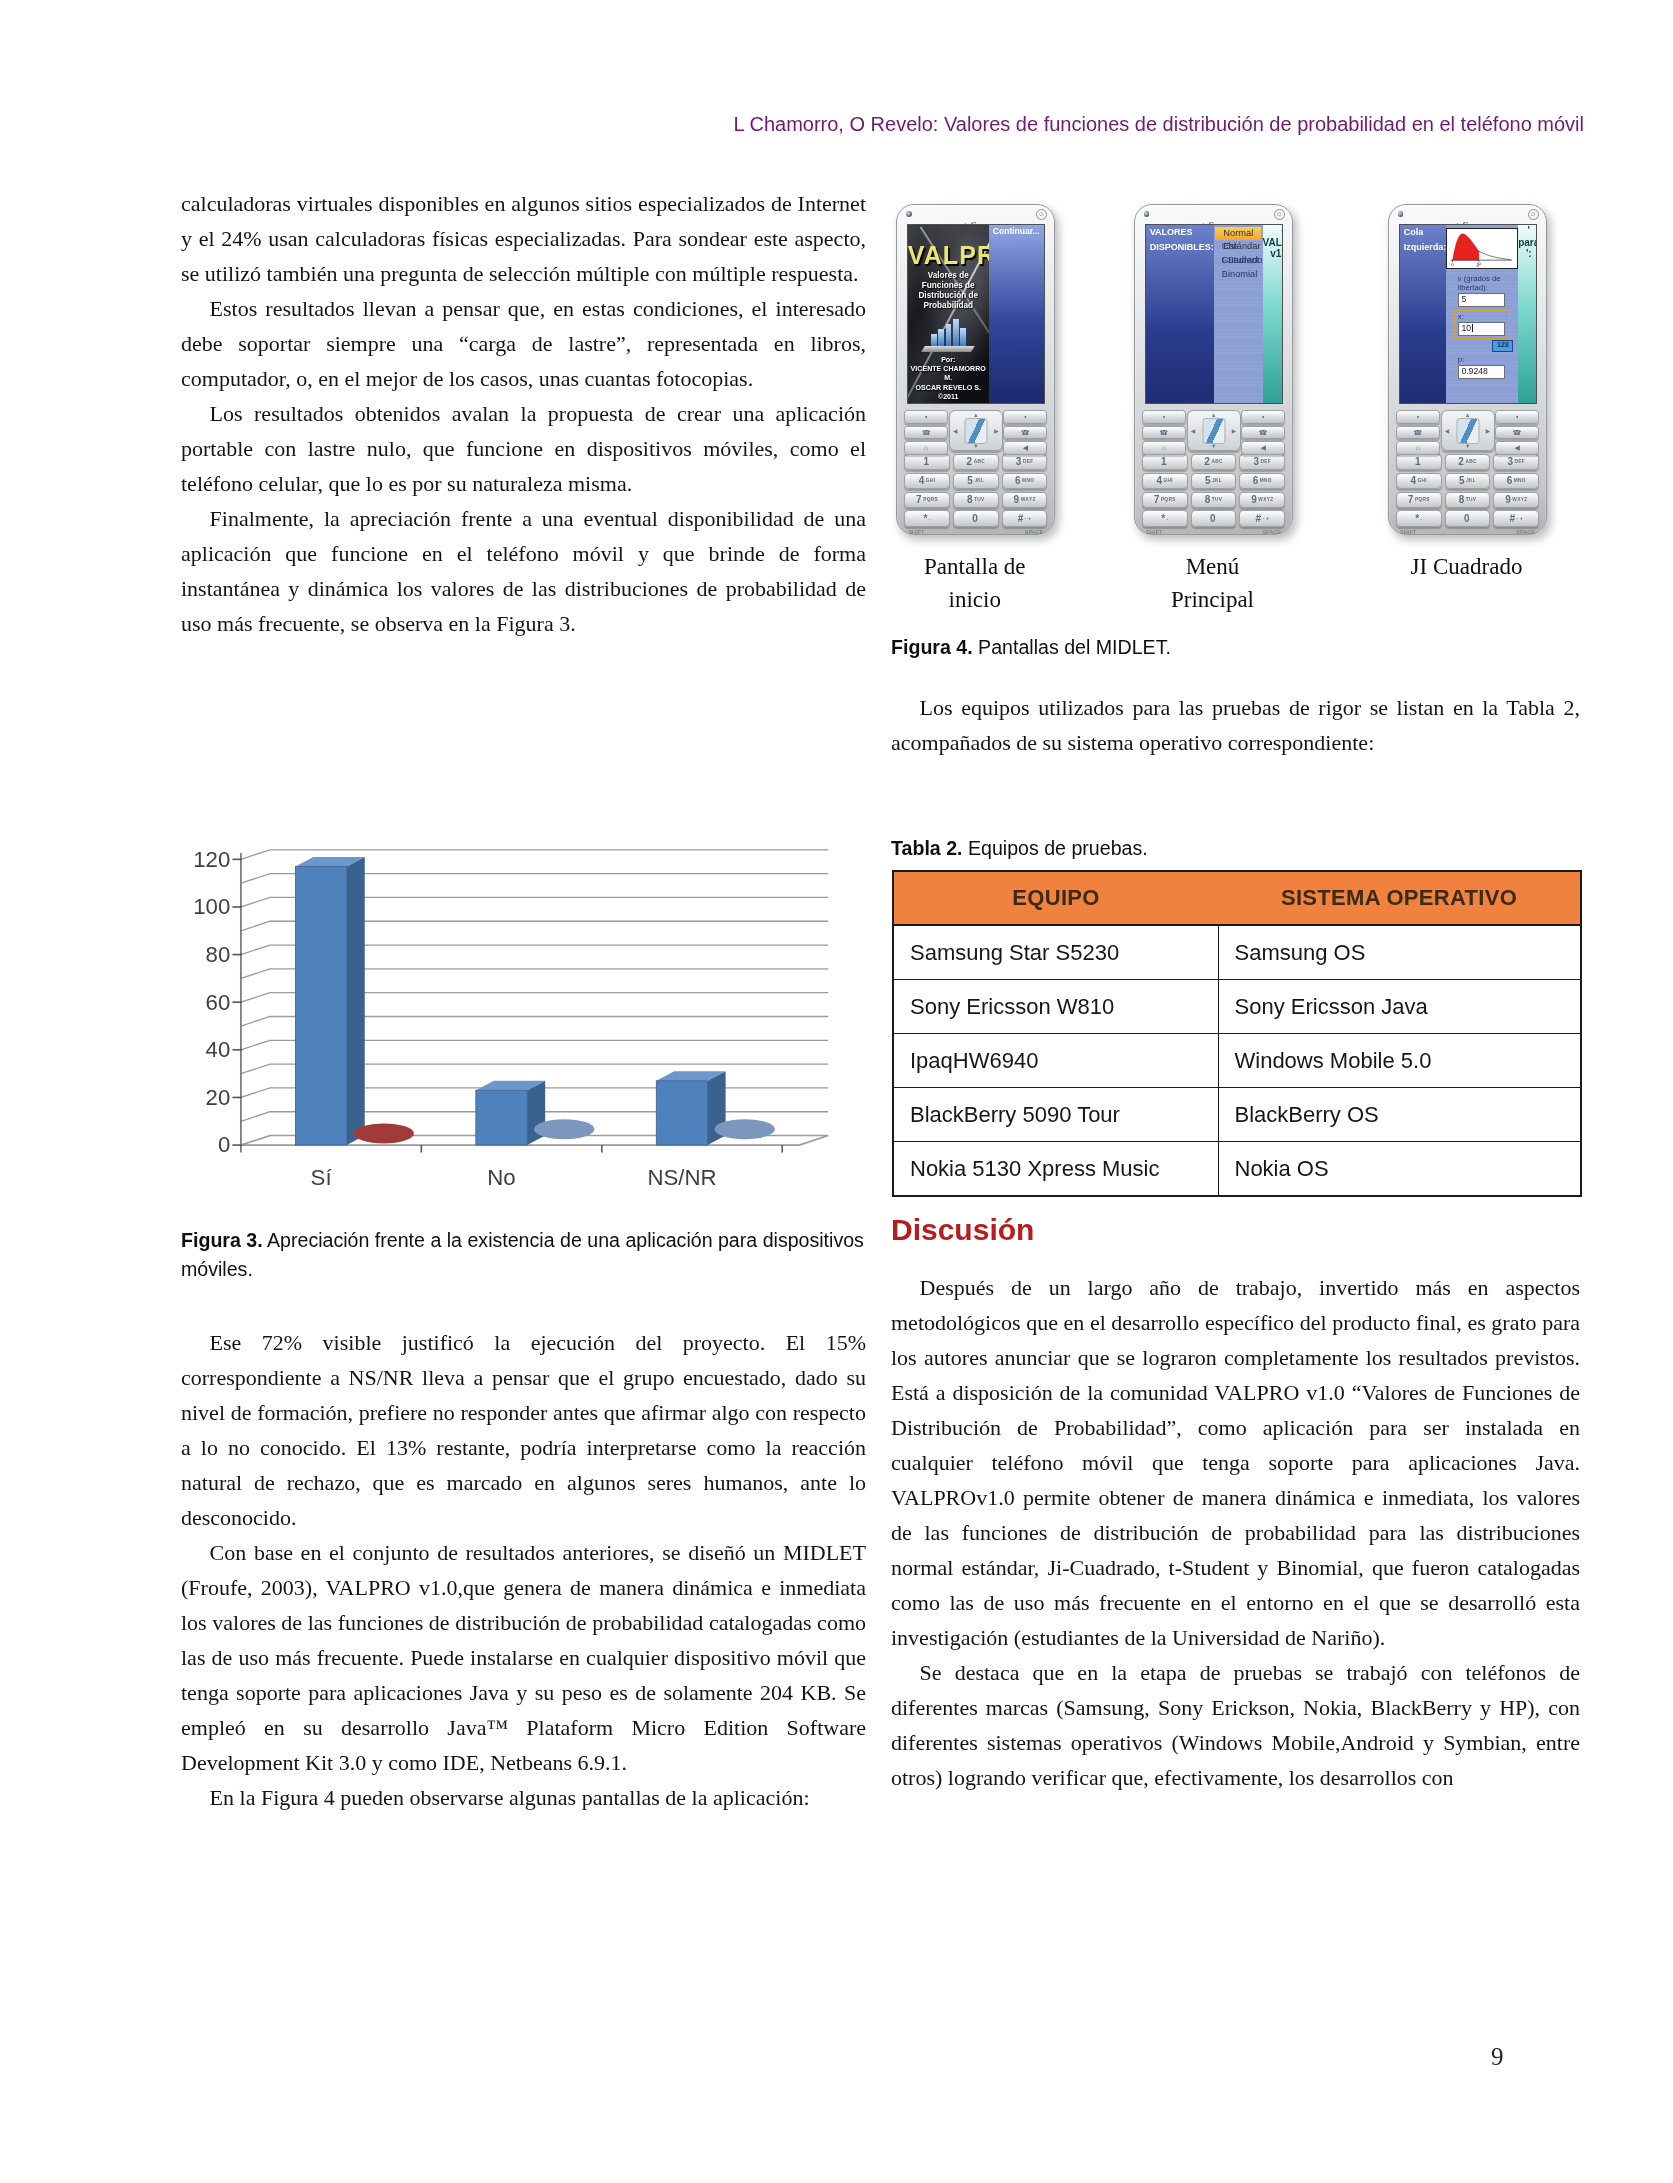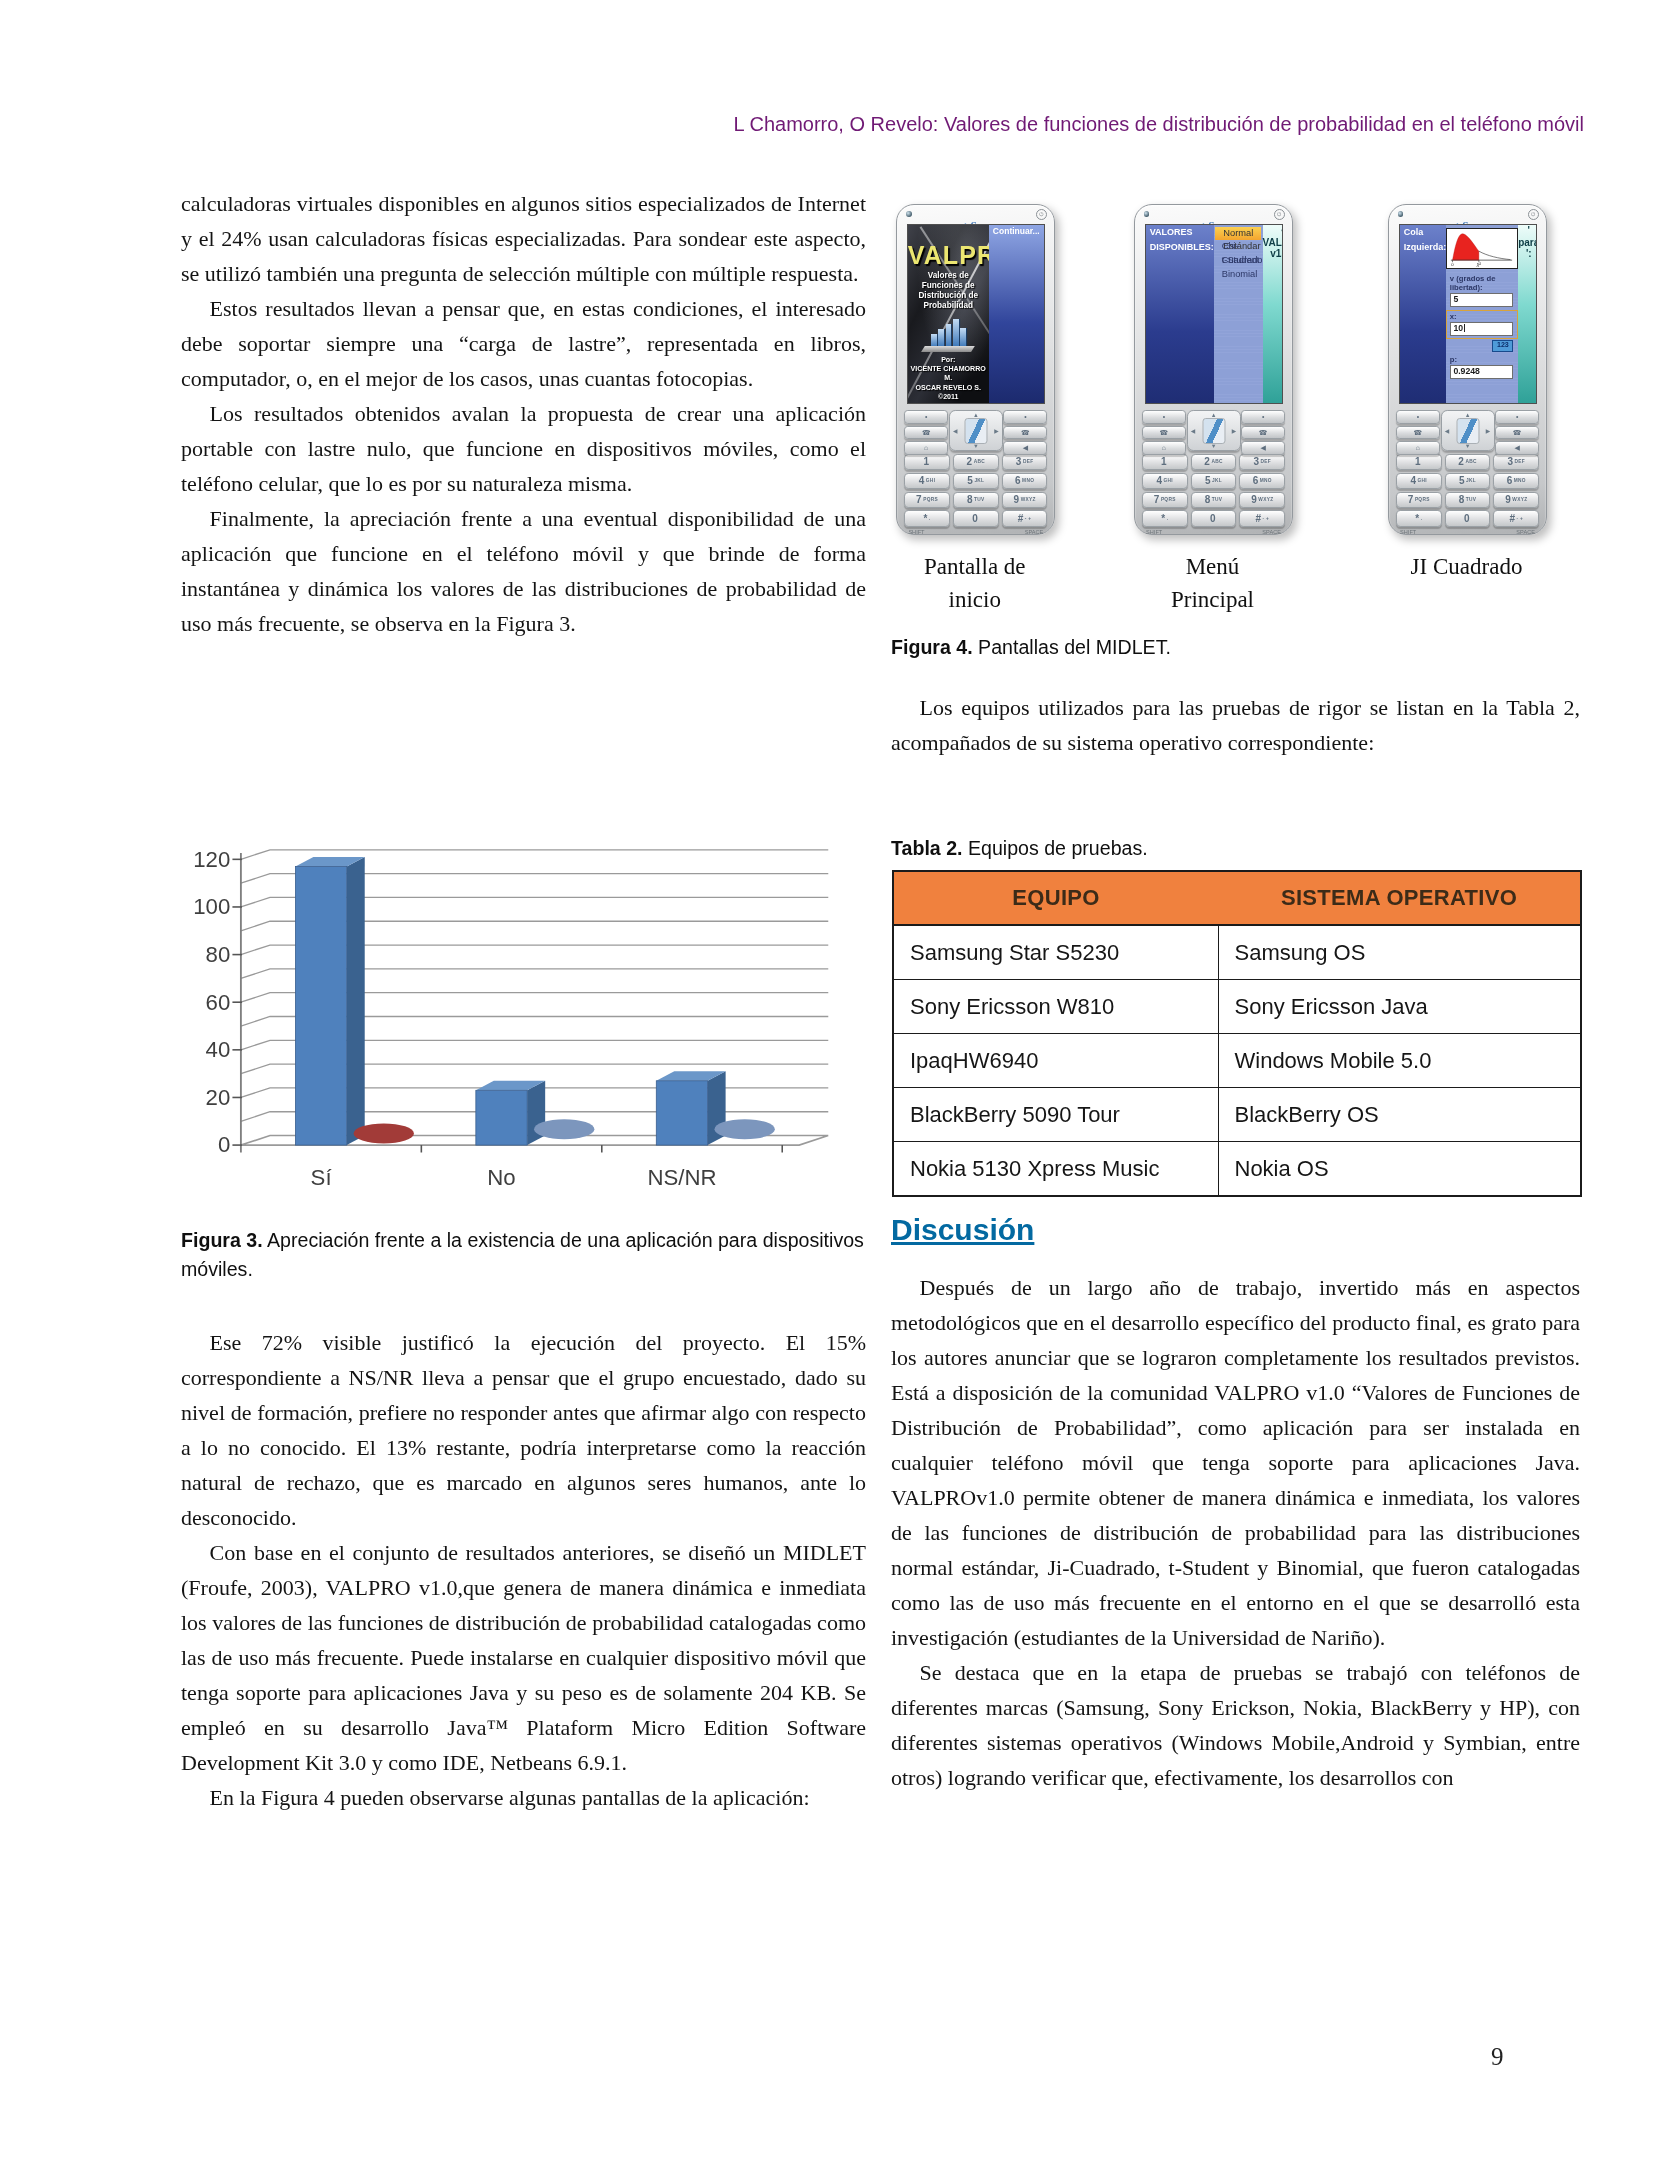--- a/index.html
+++ b/index.html
@@ -87,21 +87,21 @@
   .credits{font-size:7.1px;font-weight:bold;line-height:9.3px;text-shadow:1.1px 1.1px 1.1px #000;position:relative;}
 
   
   .menu-body{flex:1;background:repeating-linear-gradient(180deg,#8da0d6 0 2.6px,#92a4d9 2.6px 3.2px);padding-top:1.6px;}
   .menu-item{height:13.8px;line-height:13.8px;font-size:9.3px;color:#2c3766;padding-left:8px;}
   .menu-item.selected{background:linear-gradient(180deg,#fbd051,#f3a52f);margin:0 1.6px;color:#333333;}
 
   
   .form-body{flex:1;position:relative;padding-top:1.6px;background:repeating-linear-gradient(180deg,#8da0d6 0 2.6px,#92a4d9 2.6px 3.2px);}
   .dist-box{width:70px;height:39px;background:#ffffff;border:0.5px solid #222;margin:1.6px auto 2.1px;}
-  .fgroup{margin:0 0;padding:0.5px 0 1.6px;border:1.1px solid transparent;font-weight:bold;}
+  .fgroup{margin:0 8px;padding:0.5px 0 1.6px;border:1.1px solid transparent;}
   .fgroup.focused{border-color:#d9a33c;}
   .flabel{font-size:7.7px;color:#2c3766;margin:1.1px 0 1.1px 2.6px;}
   .finput{height:12px;background:#fff;border:0.5px solid #6e6e6e;margin:0 4.2px 0 2.6px;font-size:8.7px;
         line-height:11px;padding-left:2.6px;color:#1d1d1d;}
   .cursor{display:inline-block;width:1.1px;height:8px;background:#222;vertical-align:-1.1px;margin-left:0.5px;}
   .badge123{width:19px;height:10px;background:#4f9bd8;border:0.5px solid #174a8c;color:#0c2f6b;
         font-size:7.1px;font-weight:bold;text-align:center;line-height:9.5px;margin:1.1px 4.8px 0 auto;}
 
   
   .keypad{position:absolute;left:6.9px;right:6.9px;top:205px;font-family:"Liberation Sans",sans-serif;}
@@ -589,21 +589,21 @@
           <td>BlackBerry 5090 Tour</td>
           <td>BlackBerry OS</td>
         </tr>
         <tr>
           <td>Nokia 5130 Xpress Music</td>
           <td>Nokia OS</td>
         </tr>
       </tbody>
   </table>
 
-  <div class="disc-head" id="disc-head" style="color: #0369a1; text-decoration: underline;">Discusión</div>
+  <div class="disc-head" id="disc-head" style="color: #b91c1c;">Discusión</div>
   <div class="discussion-paras" id="discussion-paras">
       <p class="bodytext indent">Después de un largo año de trabajo, invertido más en aspectos metodológicos que en el desarrollo específico del producto final, es grato para los autores anunciar que se lograron completamente los resultados previstos. Está a disposición de la comunidad VALPRO v1.0 “Valores de Funciones de Distribución de Probabilidad”, como aplicación para ser instalada en cualquier teléfono móvil que tenga soporte para aplicaciones Java. VALPROv1.0 permite obtener de manera dinámica e inmediata, los valores de las funciones de distribución de probabilidad para las distribuciones normal estándar, Ji-Cuadrado, t-Student y Binomial, que fueron catalogadas como las de uso más frecuente en el entorno en el que se desarrolló esta investigación (estudiantes de la Universidad de Nariño).</p>
       <p class="bodytext indent">Se destaca que en la etapa de pruebas se trabajó con teléfonos de diferentes marcas (Samsung, Sony Erickson, Nokia, BlackBerry y HP), con diferentes sistemas operativos (Windows Mobile,Android y Symbian, entre otros) logrando verificar que, efectivamente, los desarrollos con</p>
     </div>
 
   <div class="pagenum">9</div>
 </div>
 
 
 </body></html>

